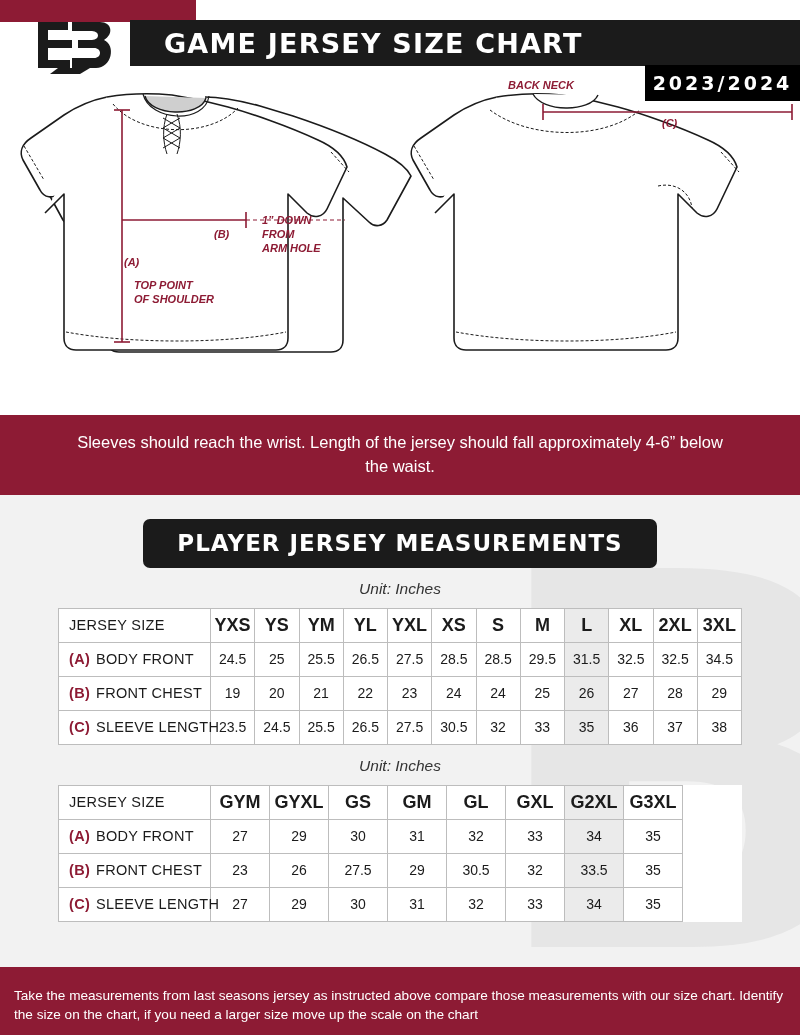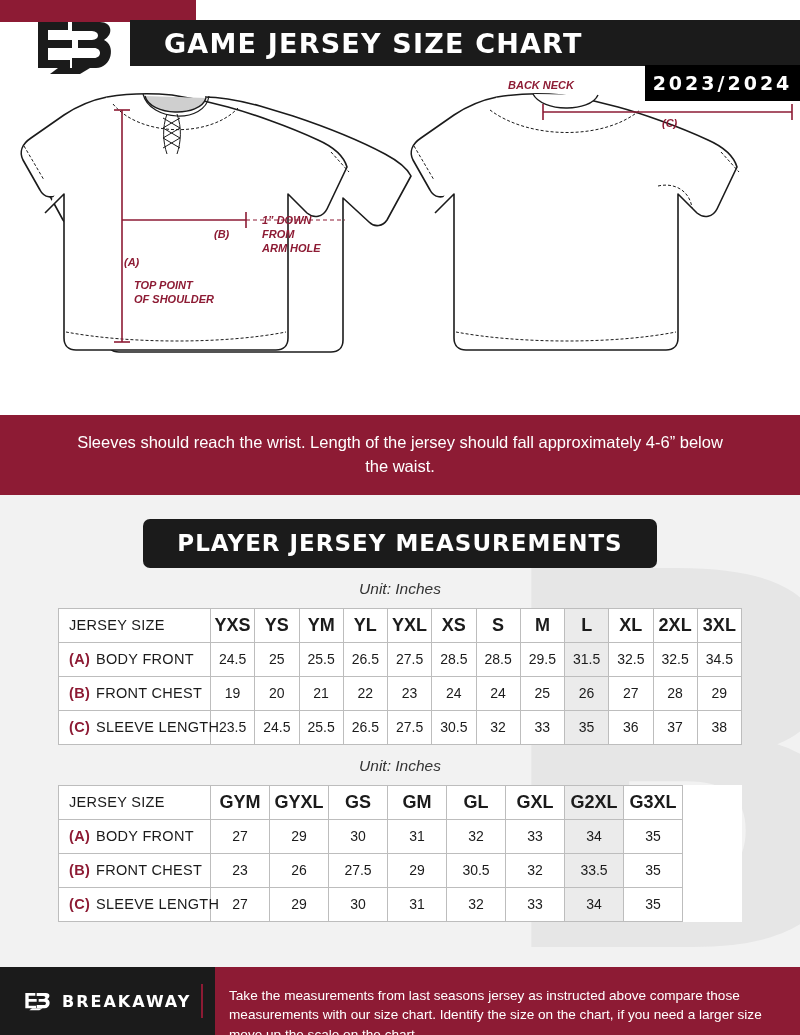--- a/index.html
+++ b/index.html
@@ -421,25 +421,16 @@
             <td>33</td>
             <td class="hl">34</td>
             <td>35</td>
             <td class="blank"></td>
           </tr>
         </tbody>
     </table>
   </div>
 
   <div class="footer">
-    <div class="footer-brand">
-      <svg width="30" height="34" viewBox="0 0 90 56">
-        <path d="M10 4 L40 4 L40 12 L20 12 L20 22 L44 22 L44 30 L20 30 L20 42 L42 42 L42 50 L10 50 Z" fill="#ffffff"></path>
-        <path d="M44 4 L72 4 C84 4 86 16 76 22 C88 27 84 50 68 50 L44 50 L44 40 L66 40 C74 40 74 30 66 30 L50 30 L50 22 L64 22 C72 22 72 13 64 13 L44 13 Z" fill="#ffffff"></path>
-        <path d="M30 50 L62 50 L52 56 L22 56 Z" fill="#ffffff"></path>
-      </svg>
-      <span class="footer-brand-name">BREAKAWAY</span>
-      <span class="footer-divider"></span>
-    </div>
     <div class="footer-text">Take the measurements from last seasons jersey as instructed above compare those measurements  with our size chart. Identify the size on the chart, if you need a larger size move up the scale on the chart</div>
   </div>
 
 </div>
 
 </body></html>

